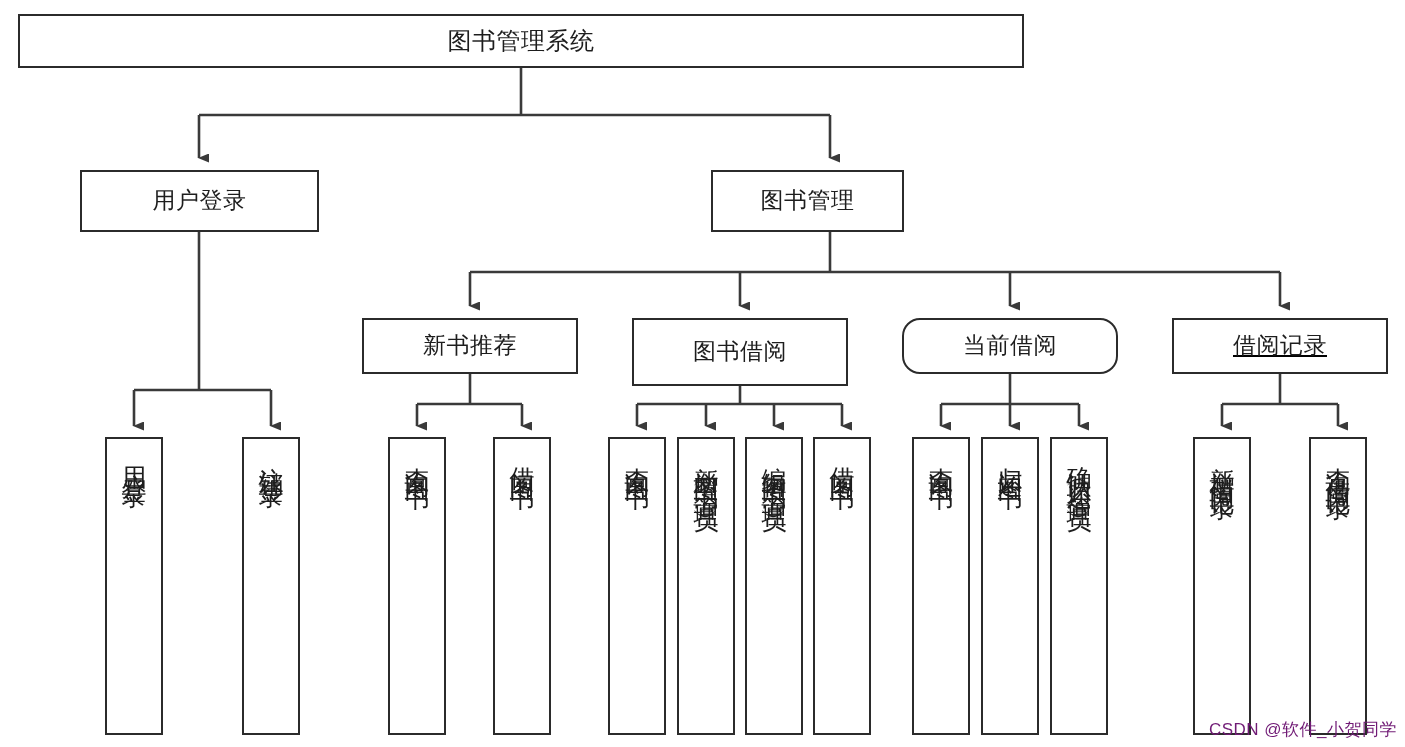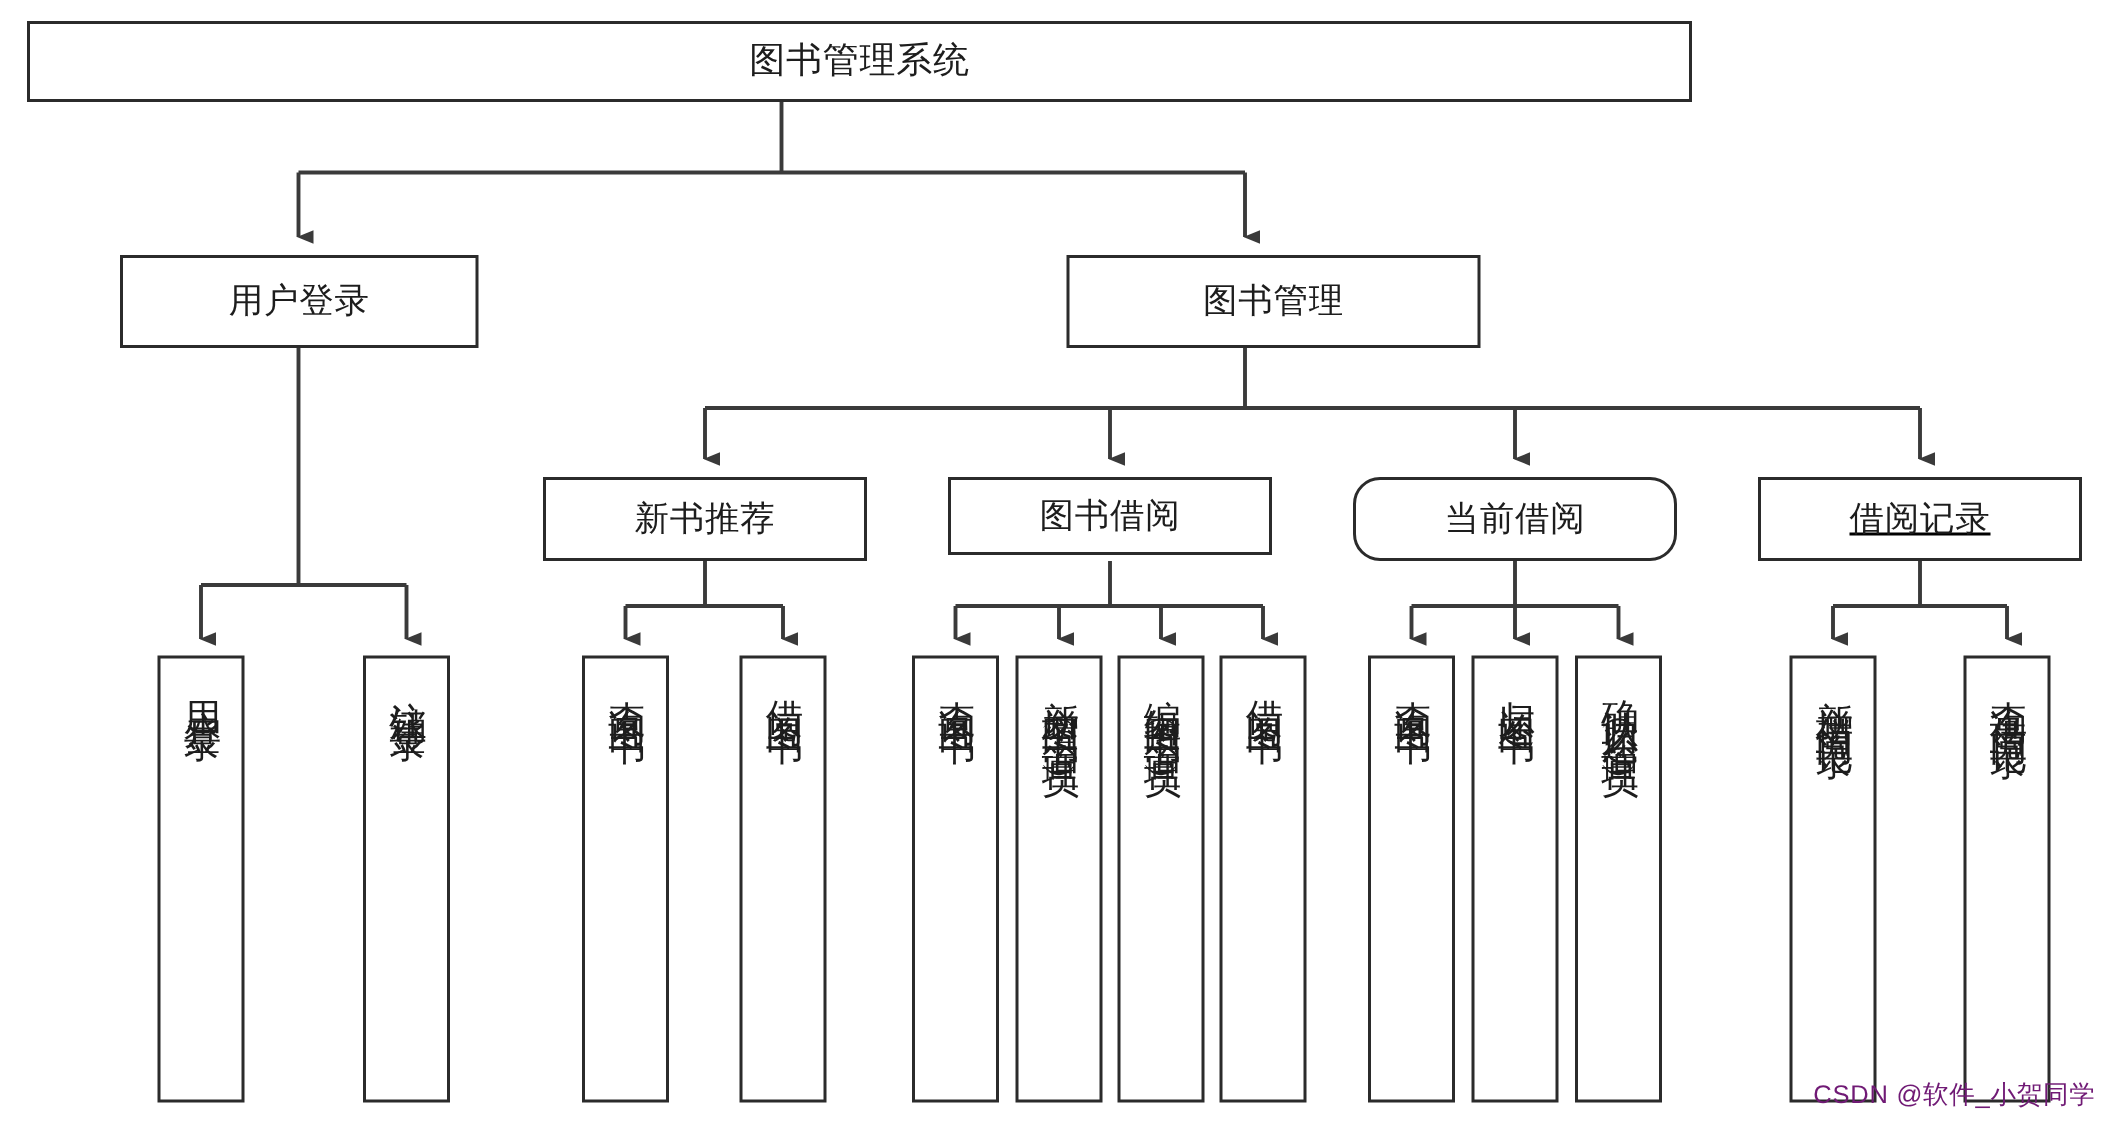--- a/index.html
+++ b/index.html
@@ -125,35 +125,35 @@
       <line x1="1010" y1="404" x2="1010" y2="426" marker-end="url(#arrowhead)"></line>
       <line x1="1079" y1="404" x2="1079" y2="426" marker-end="url(#arrowhead)"></line>
 
       <line x1="1280" y1="374" x2="1280" y2="404"></line>
       <line x1="1222" y1="404" x2="1338" y2="404"></line>
       <line x1="1222" y1="404" x2="1222" y2="426" marker-end="url(#arrowhead)"></line>
       <line x1="1338" y1="404" x2="1338" y2="426" marker-end="url(#arrowhead)"></line>
     </g>
   </svg>
 
-  <div class="node horiz root" style="left:18px; top:14px; width:1110px; height:54px;">
+  <div class="node horiz root" style="left:18px; top:14px; width:1006px; height:54px;">
     <span class="node-label">图书管理系统</span>
   </div>
 
   <div class="node horiz" style="left:80px; top:170px; width:239px; height:62px;">
     <span class="node-label">用户登录</span>
   </div>
-  <div class="node horiz" style="left:711px; top:170px; width:276px; height:62px;">
+  <div class="node horiz" style="left:711px; top:170px; width:193px; height:62px;">
     <span class="node-label">图书管理</span>
   </div>
 
   <div class="node horiz" style="left:362px; top:318px; width:216px; height:56px;">
     <span class="node-label">新书推荐</span>
   </div>
-  <div class="node horiz" style="left:632px; top:318px; width:216px; height:52px;">
+  <div class="node horiz" style="left:632px; top:318px; width:216px; height:68px;">
     <span class="node-label">图书借阅</span>
   </div>
   <div class="node horiz" style="left:902px; top:318px; width:216px; height:56px;border-radius:18px;">
     <span class="node-label">当前借阅</span>
   </div>
   <div class="node horiz" style="left:1172px; top:318px; width:216px; height:56px;text-decoration:underline;">
     <span class="node-label">借阅记录</span>
   </div>
 
   <div class="node leaf" style="left:105px; top:437px; width:58px; height:298px;">

